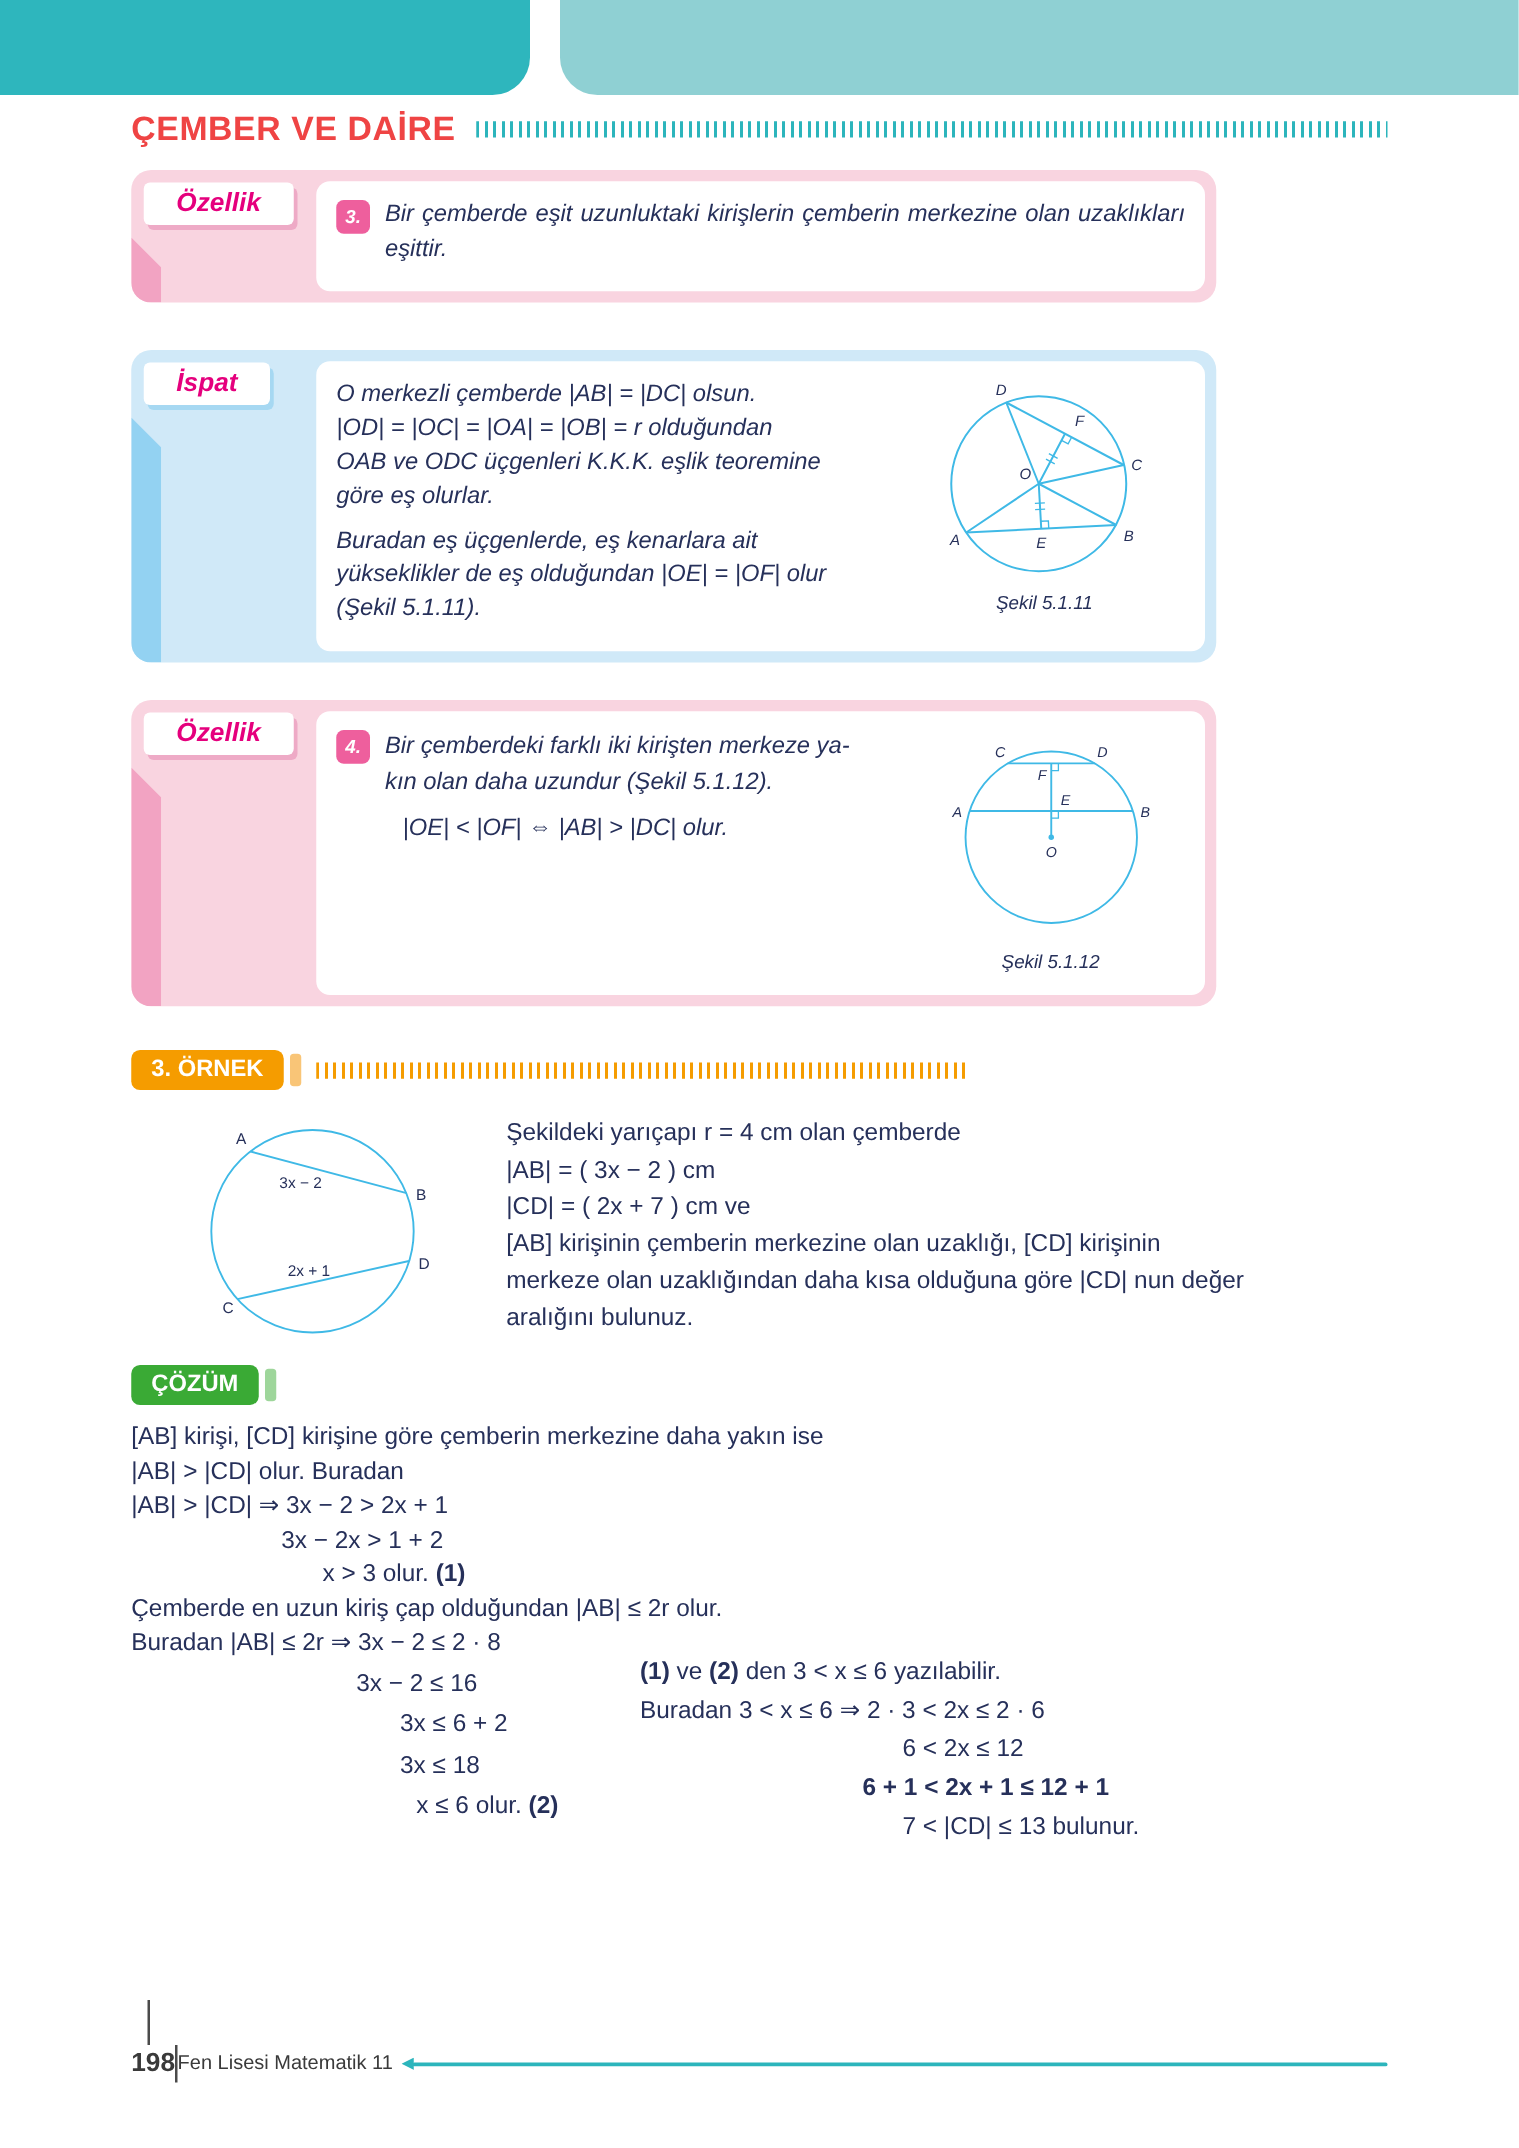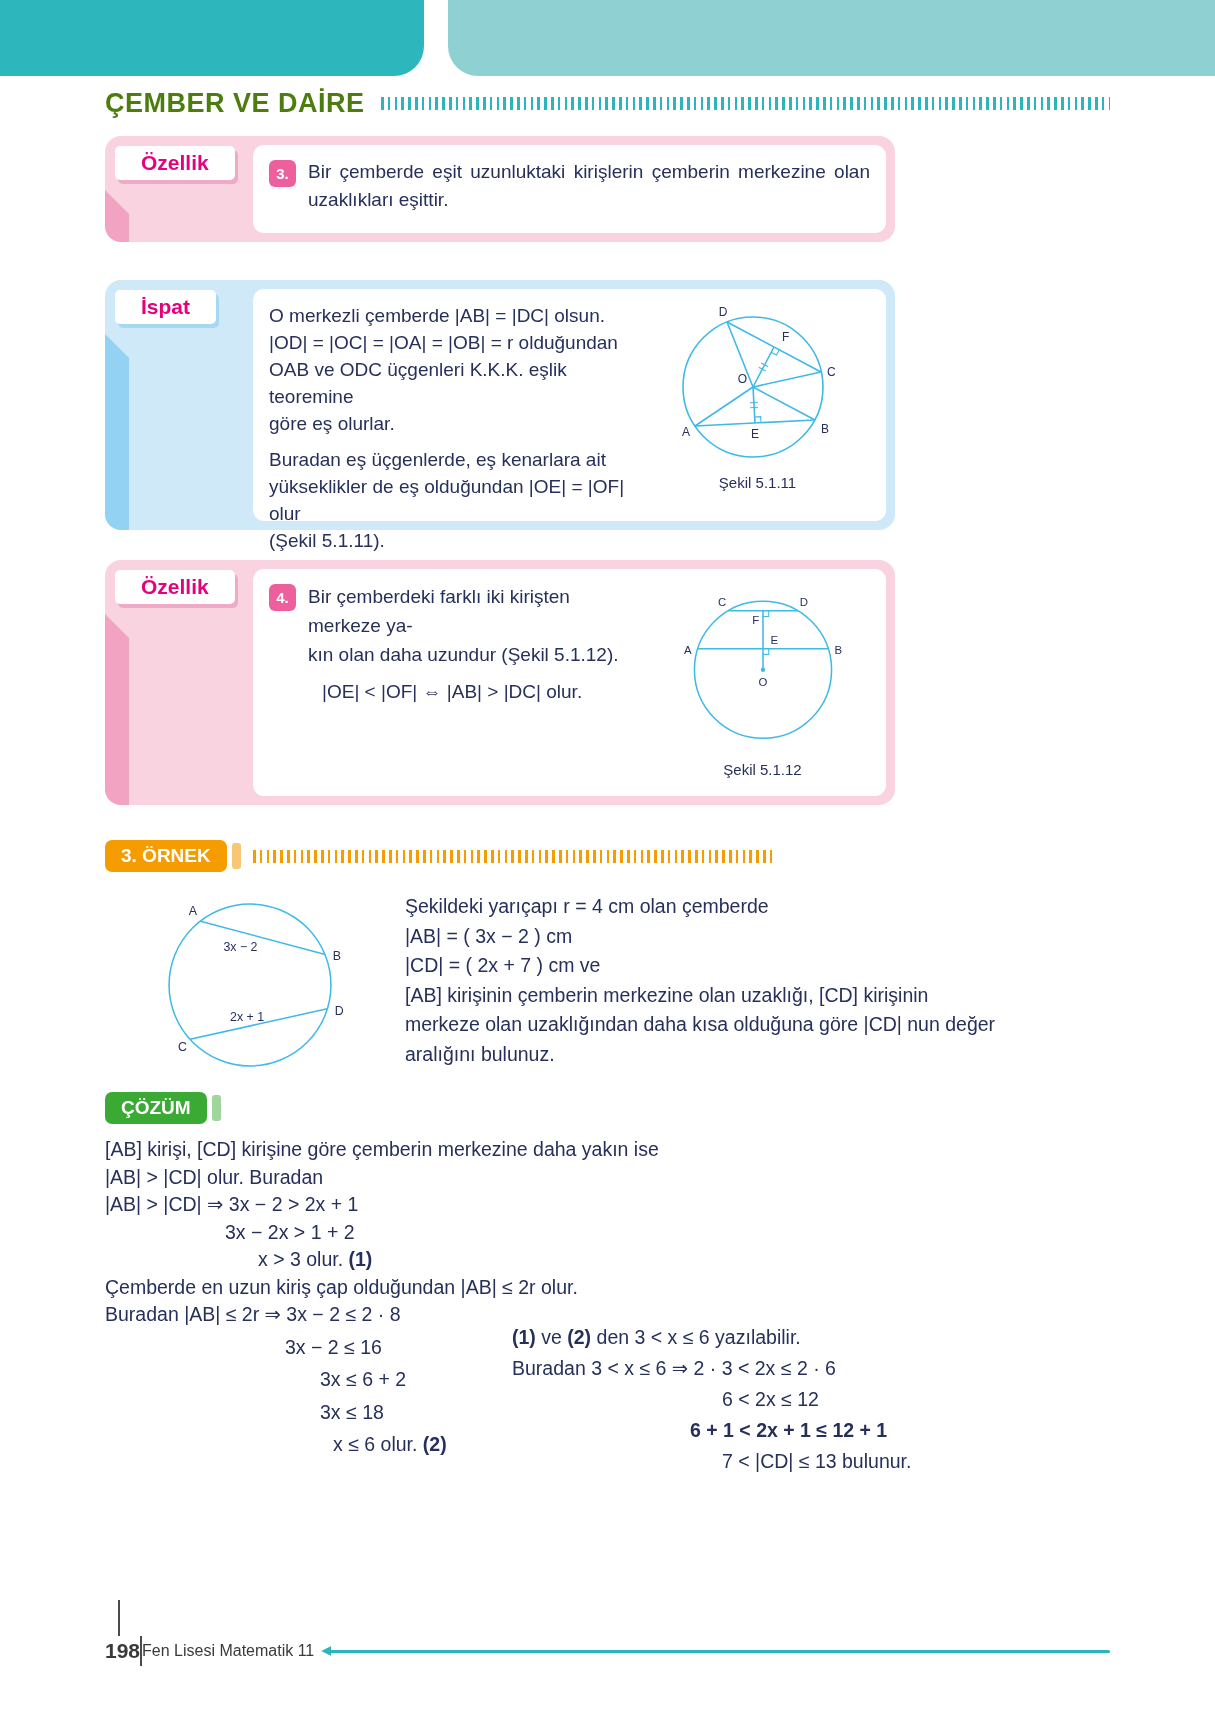--- a/index.html
+++ b/index.html
@@ -6,26 +6,26 @@
   body{
     width:1215px;height:1718px;position:relative;background:#ffffff;
     font-family:"Liberation Sans", sans-serif;color:#26305a;overflow:hidden;
   }
   
   .header{position:absolute;top:0;left:0;width:1215px;height:76px;}
   .header-left{position:absolute;top:0;left:0;width:424px;height:76px;background:#2eb6bd;border-bottom-right-radius:30px;}
   .header-right{position:absolute;top:0;left:448px;right:0;height:76px;background:#8fd0d3;border-bottom-left-radius:30px;}
   
   .title-row{position:absolute;top:88px;left:105px;right:105px;display:flex;align-items:center;gap:16px;}
-  .page-title{font-size:27px;font-weight:bold;color:#4d7c0f;letter-spacing:.5px;white-space:nowrap;}
+  .page-title{font-size:27px;font-weight:bold;color:#ef4444;letter-spacing:.5px;white-space:nowrap;}
   .dots{height:13px;background-image:repeating-linear-gradient(90deg,#2cb5bc 0 2.5px,transparent 2.5px 6.8px);}
   .dots.flex{flex:1;}
   .dots.orange{background-image:repeating-linear-gradient(90deg,#f59c00 0 2.5px,transparent 2.5px 6.8px);}
   
-  .box{position:absolute;left:105px;width:790px;border-radius:16px;}
+  .box{position:absolute;left:105px;width:868px;border-radius:16px;font-style:italic;}
   .box.pink{background:#f9d4e0;}
   .box.blue{background:#d0e9f8;}
   .box::before{content:"";position:absolute;left:0;top:54px;bottom:0;width:24px;
     border-bottom-left-radius:16px;clip-path:polygon(0 0,100% 24px,100% 100%,0 100%);}
   .box.pink::before{background:#f2a3c2;}
   .box.blue::before{background:#93d2f2;}
   .tab{position:absolute;top:10px;left:10px;background:#fff;color:#e5007d;font-weight:bold;
     font-size:21px;padding:5px 26px;border-radius:5px;z-index:2;}
   .box.pink .tab{box-shadow:3px 4px 0 #eeaac6;}
   .box.blue .tab{box-shadow:3px 4px 0 #a6d8f2;}

